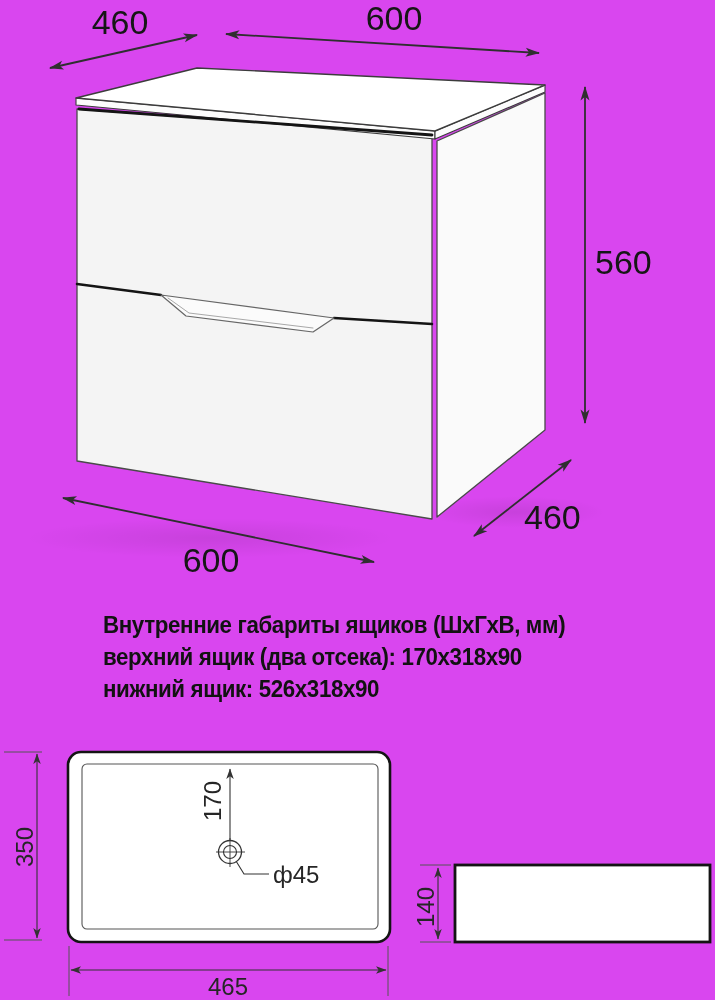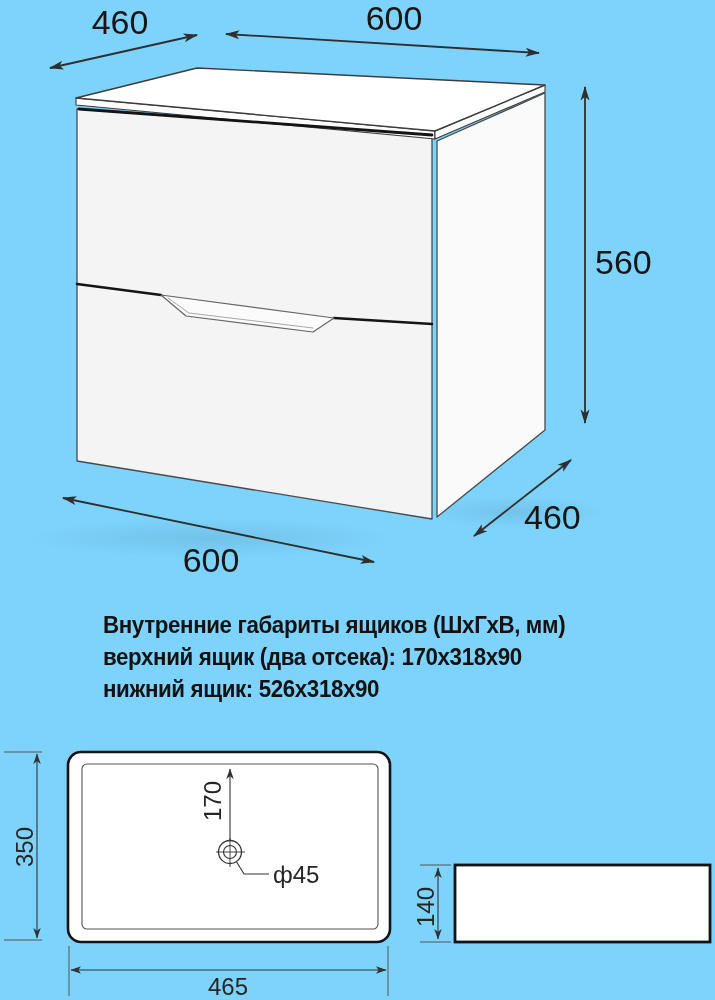--- a/index.html
+++ b/index.html
@@ -5,21 +5,21 @@
   html, body {
     margin: 0; padding: 0;
     background: #ffffff;
     width: 715px; height: 1000px;
     overflow: hidden;
     font-family: "Liberation Sans", sans-serif;
   }
   .page {
     position: relative;
     width: 715px; height: 1000px;
-    background: #7dd3fc;
+    background: #d946ef;
   }
   .drawing-svg {
     position: absolute; left: 0; top: 0;
     width: 715px; height: 1000px;
     display: block;
   }
   svg text {
     font-family: "Liberation Sans", sans-serif;
     fill: #161616;
   }

